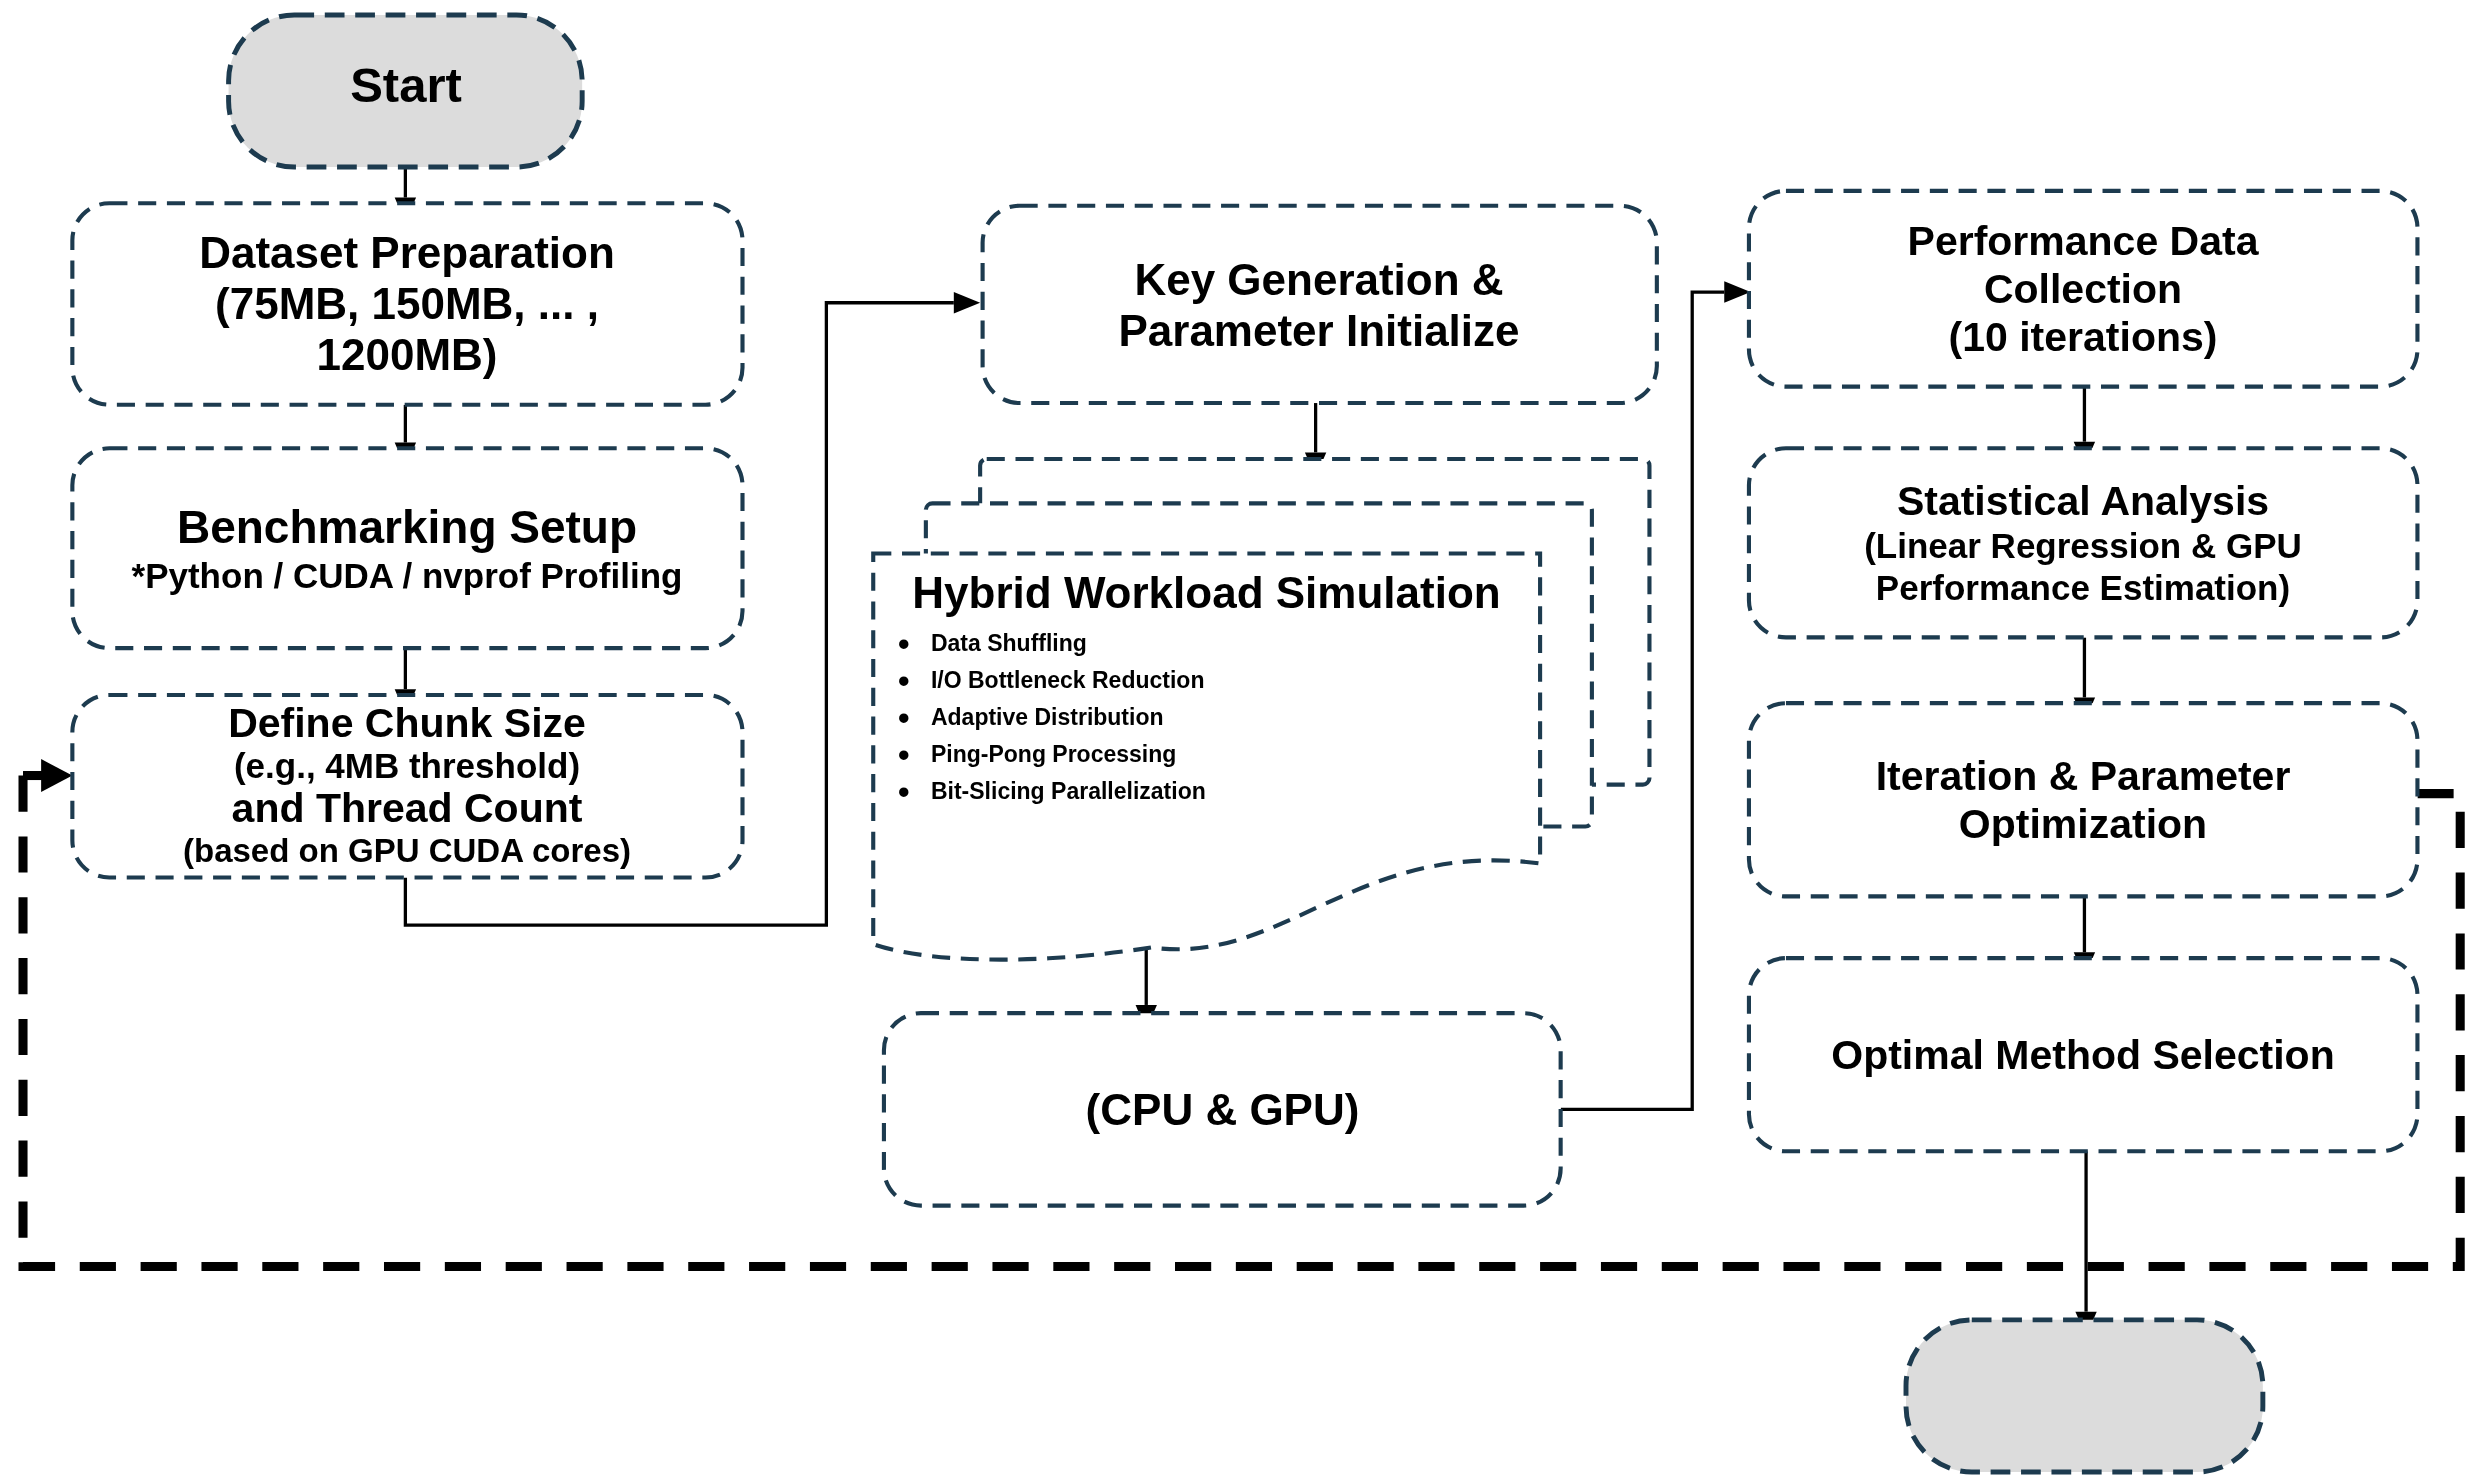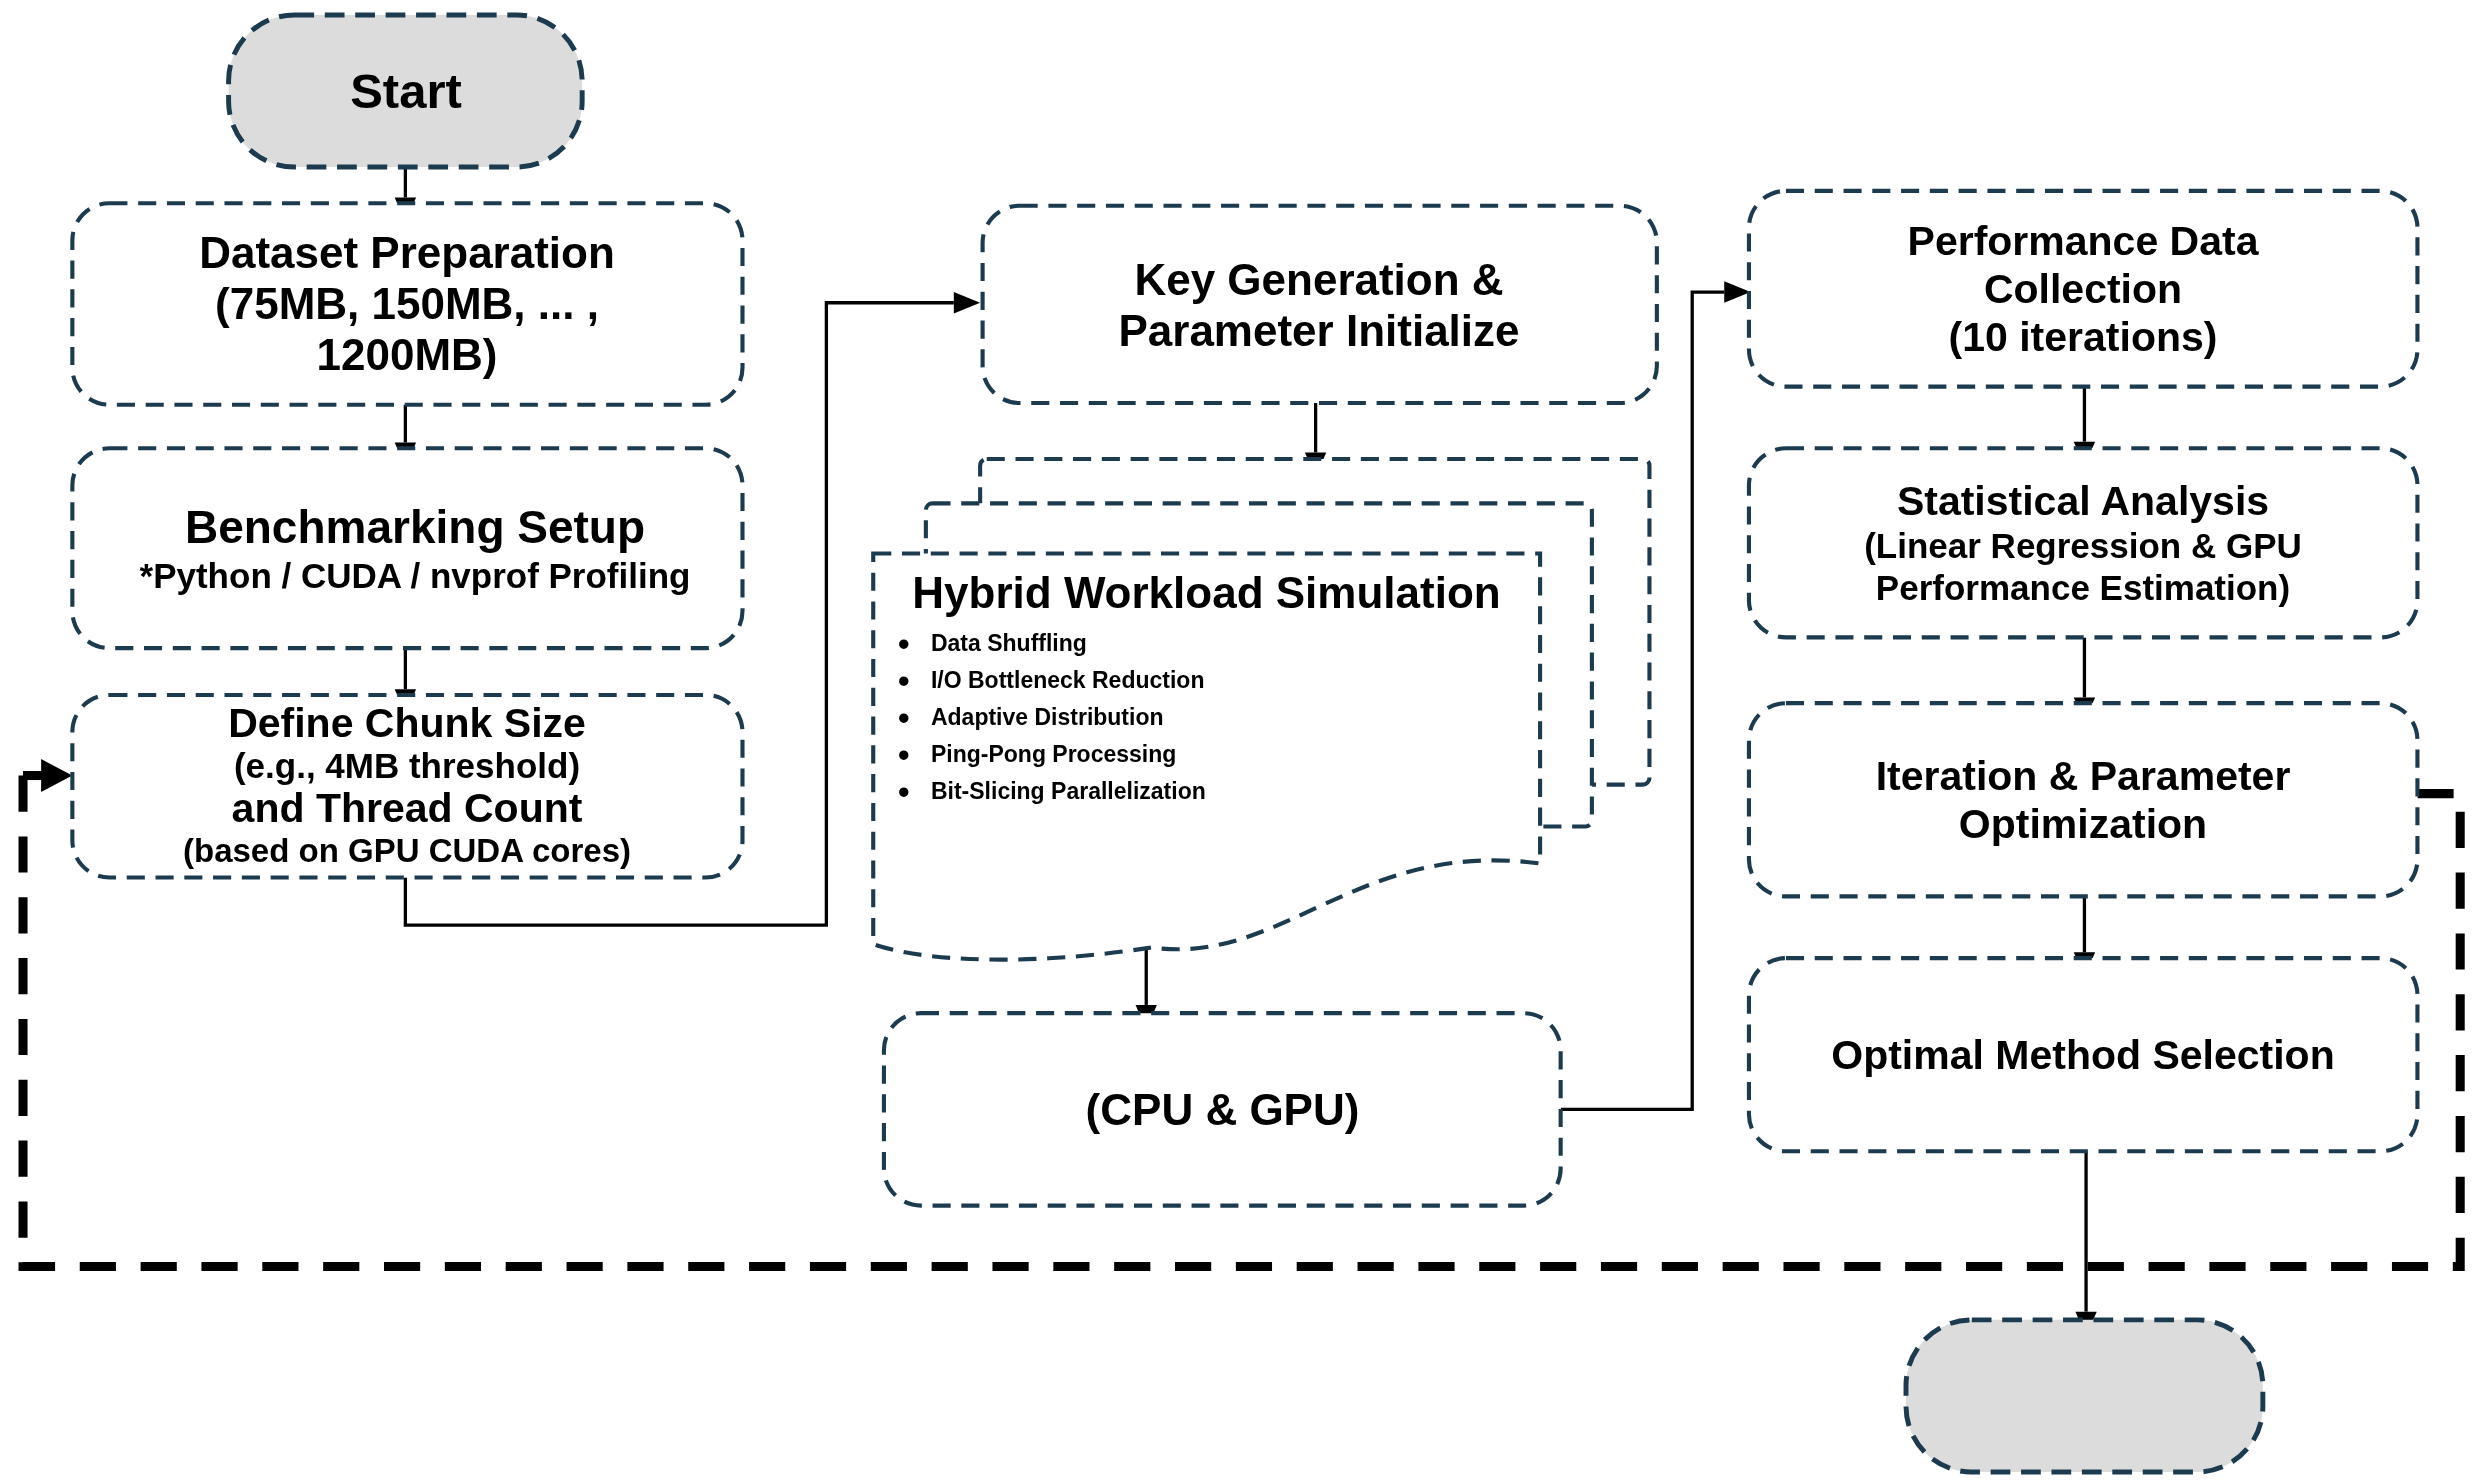--- a/index.html
+++ b/index.html
@@ -88,31 +88,31 @@
     <rect x="88" y="845" width="815" height="222" rx="45" fill="#ffffff" stroke="#1d3b4f" stroke-width="5" stroke-dasharray="22 13"></rect>
     <rect x="1195" y="250" width="820" height="240" rx="45" fill="#ffffff" stroke="#1d3b4f" stroke-width="5" stroke-dasharray="22 13"></rect>
     <rect x="1075" y="1232" width="823" height="234" rx="45" fill="#ffffff" stroke="#1d3b4f" stroke-width="5" stroke-dasharray="22 13"></rect>
     <rect x="2127" y="232" width="813" height="238" rx="45" fill="#ffffff" stroke="#1d3b4f" stroke-width="5" stroke-dasharray="22 13"></rect>
     <rect x="2127" y="545" width="813" height="230" rx="45" fill="#ffffff" stroke="#1d3b4f" stroke-width="5" stroke-dasharray="22 13"></rect>
     <rect x="2127" y="855" width="813" height="235" rx="45" fill="#ffffff" stroke="#1d3b4f" stroke-width="5" stroke-dasharray="22 13"></rect>
     <rect x="2127" y="1165" width="813" height="235" rx="45" fill="#ffffff" stroke="#1d3b4f" stroke-width="5" stroke-dasharray="22 13"></rect>
     <rect x="2318" y="1605" width="434" height="185" rx="80" fill="#dcdcdc" stroke="#1d3b4f" stroke-width="6" stroke-dasharray="24 13"></rect>
   </svg>
 
-  <div class="node t60" style="left:229px;top:15px;width:354px;height:152px;">
+  <div class="node t60" style="left:229px;top:9px;width:354px;height:152px;">
     <span>Start</span>
   </div>
 
   <div class="node" style="left:72px;top:203px;width:670px;height:201px;">
     <span class="t54">Dataset Preparation</span>
     <span class="t54">(75MB, 150MB, ... ,</span>
     <span class="t54">1200MB)</span>
   </div>
 
-  <div class="node" style="left:80px;top:448px;width:670px;height:200px;">
+  <div class="node" style="left:72px;top:448px;width:670px;height:200px;">
     <span class="t56">Benchmarking Setup</span>
     <span class="t42">*Python / CUDA / nvprof Profiling</span>
   </div>
 
   <div class="node" style="left:72px;top:695px;width:670px;height:183px;text-align:center;">
     <span class="t50c">Define Chunk Size</span>
     <span class="t42c">(e.g., 4MB threshold)</span>
     <span class="t50c">and Thread Count</span>
     <span class="t40c">(based on GPU CUDA cores)</span>
   </div>

